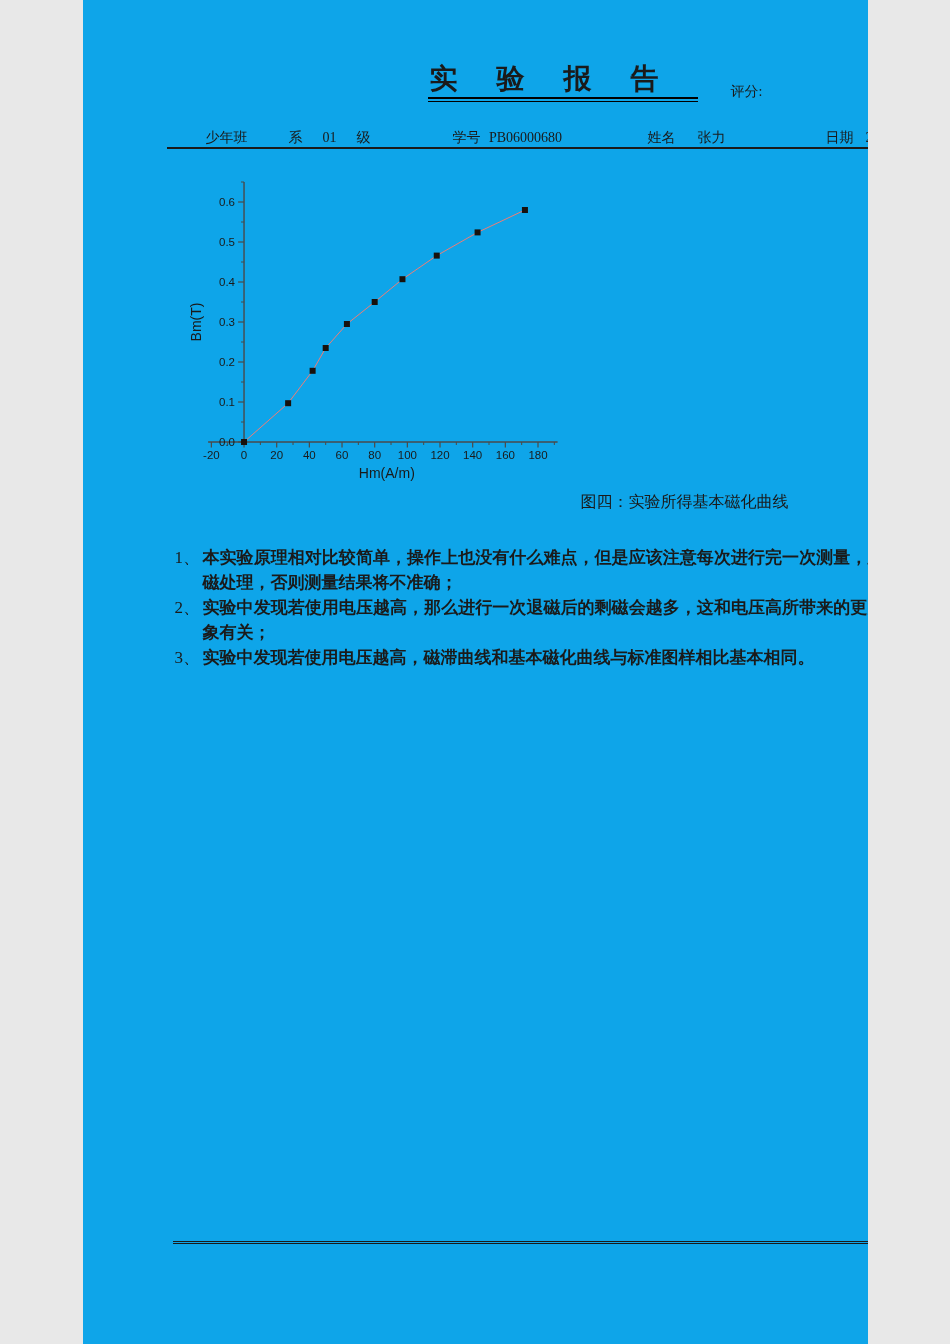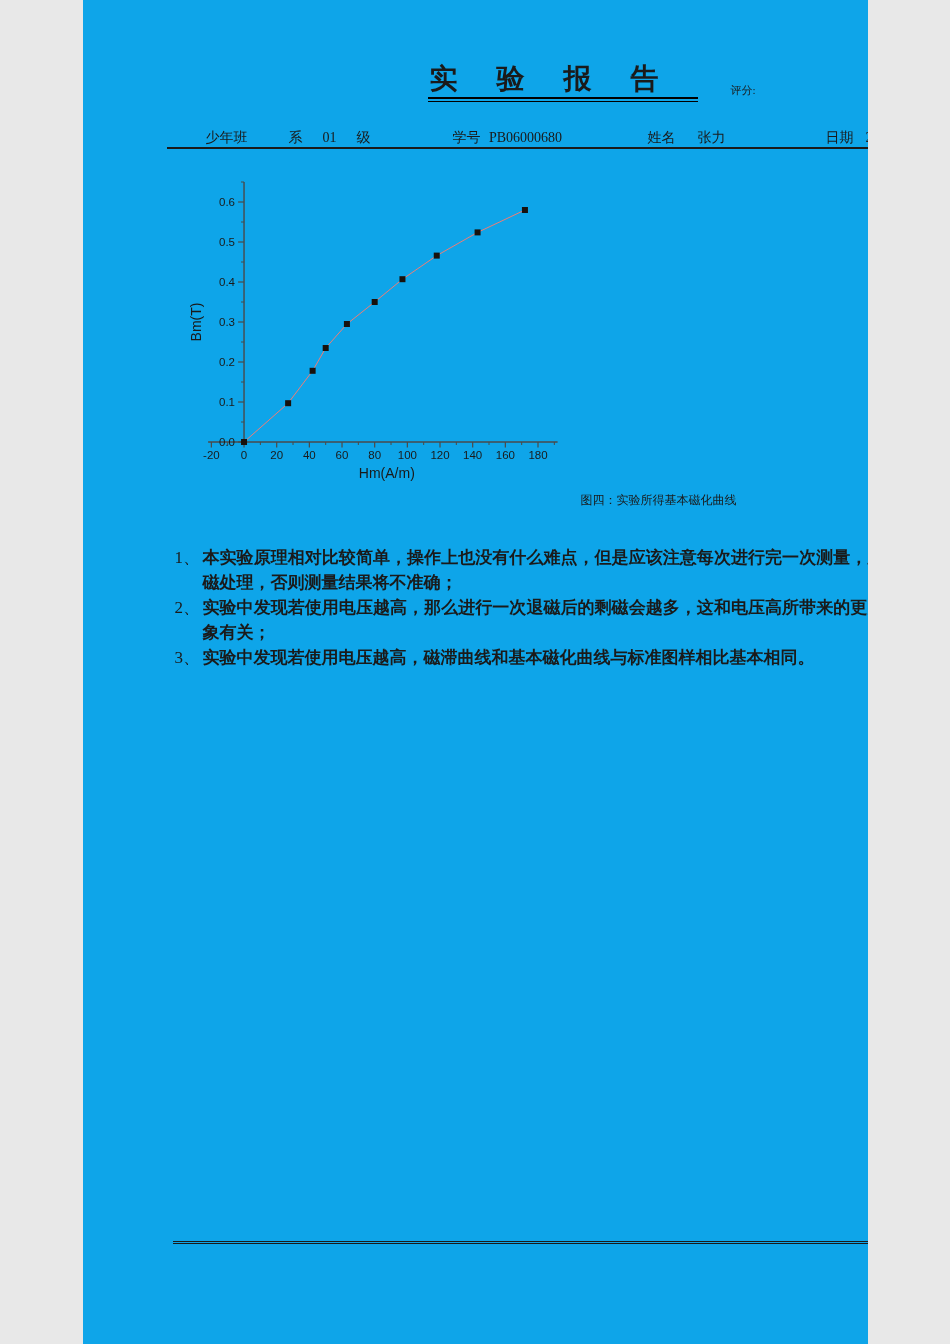--- a/index.html
+++ b/index.html
@@ -23,41 +23,41 @@
     display:inline-block;
     font-size:28px; font-weight:bold;
     letter-spacing:39px;
     line-height:1.1;
     border-bottom:2.5px solid #000;
     padding:0 0 2px 2px;
     white-space:nowrap;
   }
   .score {
     position:absolute; left:648px; top:83px;
-    font-size:11px;
+    font-size:14px;
   }
   
   .hdr-row {
     position:absolute; left:0; top:128px; width:950px; height:21px;
     font-size:14px; line-height:20px;
   }
   .hdr-row span { position:absolute; display:inline-block; }
   .blank-u {
     border-bottom:1.5px solid #111;
     text-align:center; height:20px;
   }
   .hdr-rule {
     position:absolute; left:84px; top:147px;
     width:776px; height:2px; background:#1a1a1a;
   }
   
   .chart-svg { position:absolute; left:98px; top:176px; }
   .fig-caption {
     position:absolute; left:498px; top:492px;
-    font-size:12px; white-space:nowrap;
+    font-size:16px; white-space:nowrap;
   }
   
   .summary {
     position:absolute; left:92px; top:545px; width:778px;
     font-size:17px; line-height:25px;
   }
   .summary .heading { margin:0 0 0 0; }
   .list-item { display:flex; }
   .list-item .num { flex:0 0 28px; }
   .list-item .txt { flex:1 1 auto; text-align:justify;font-weight:bold; }

